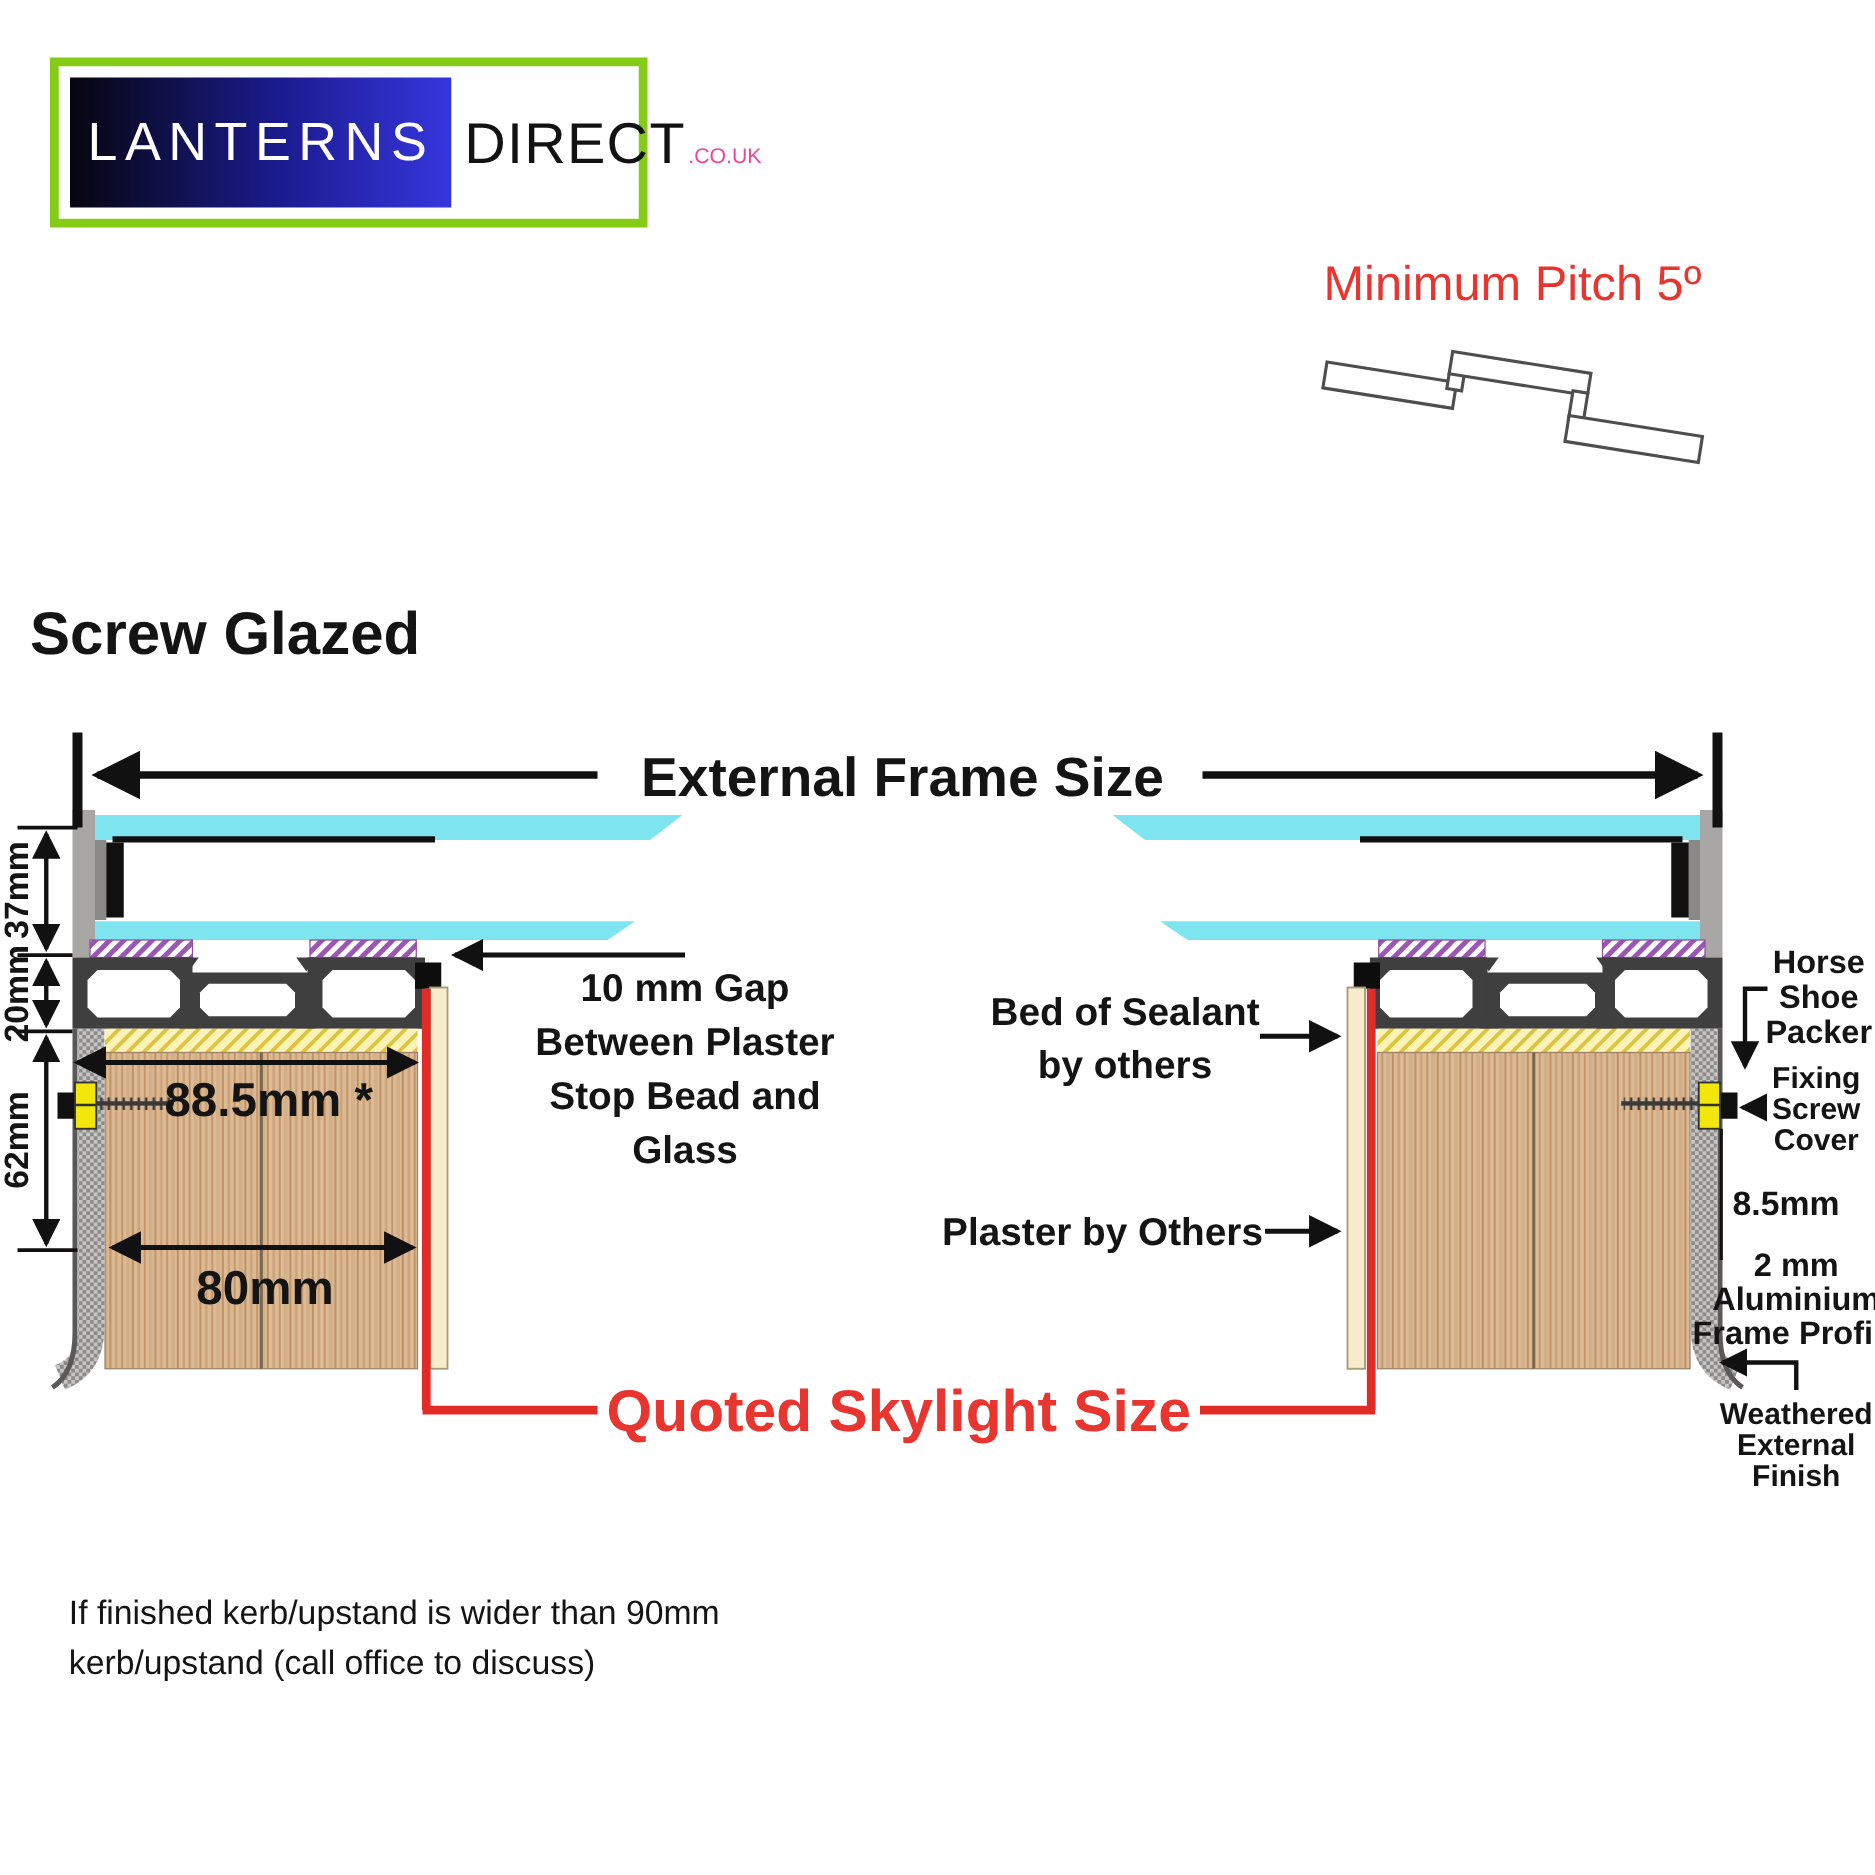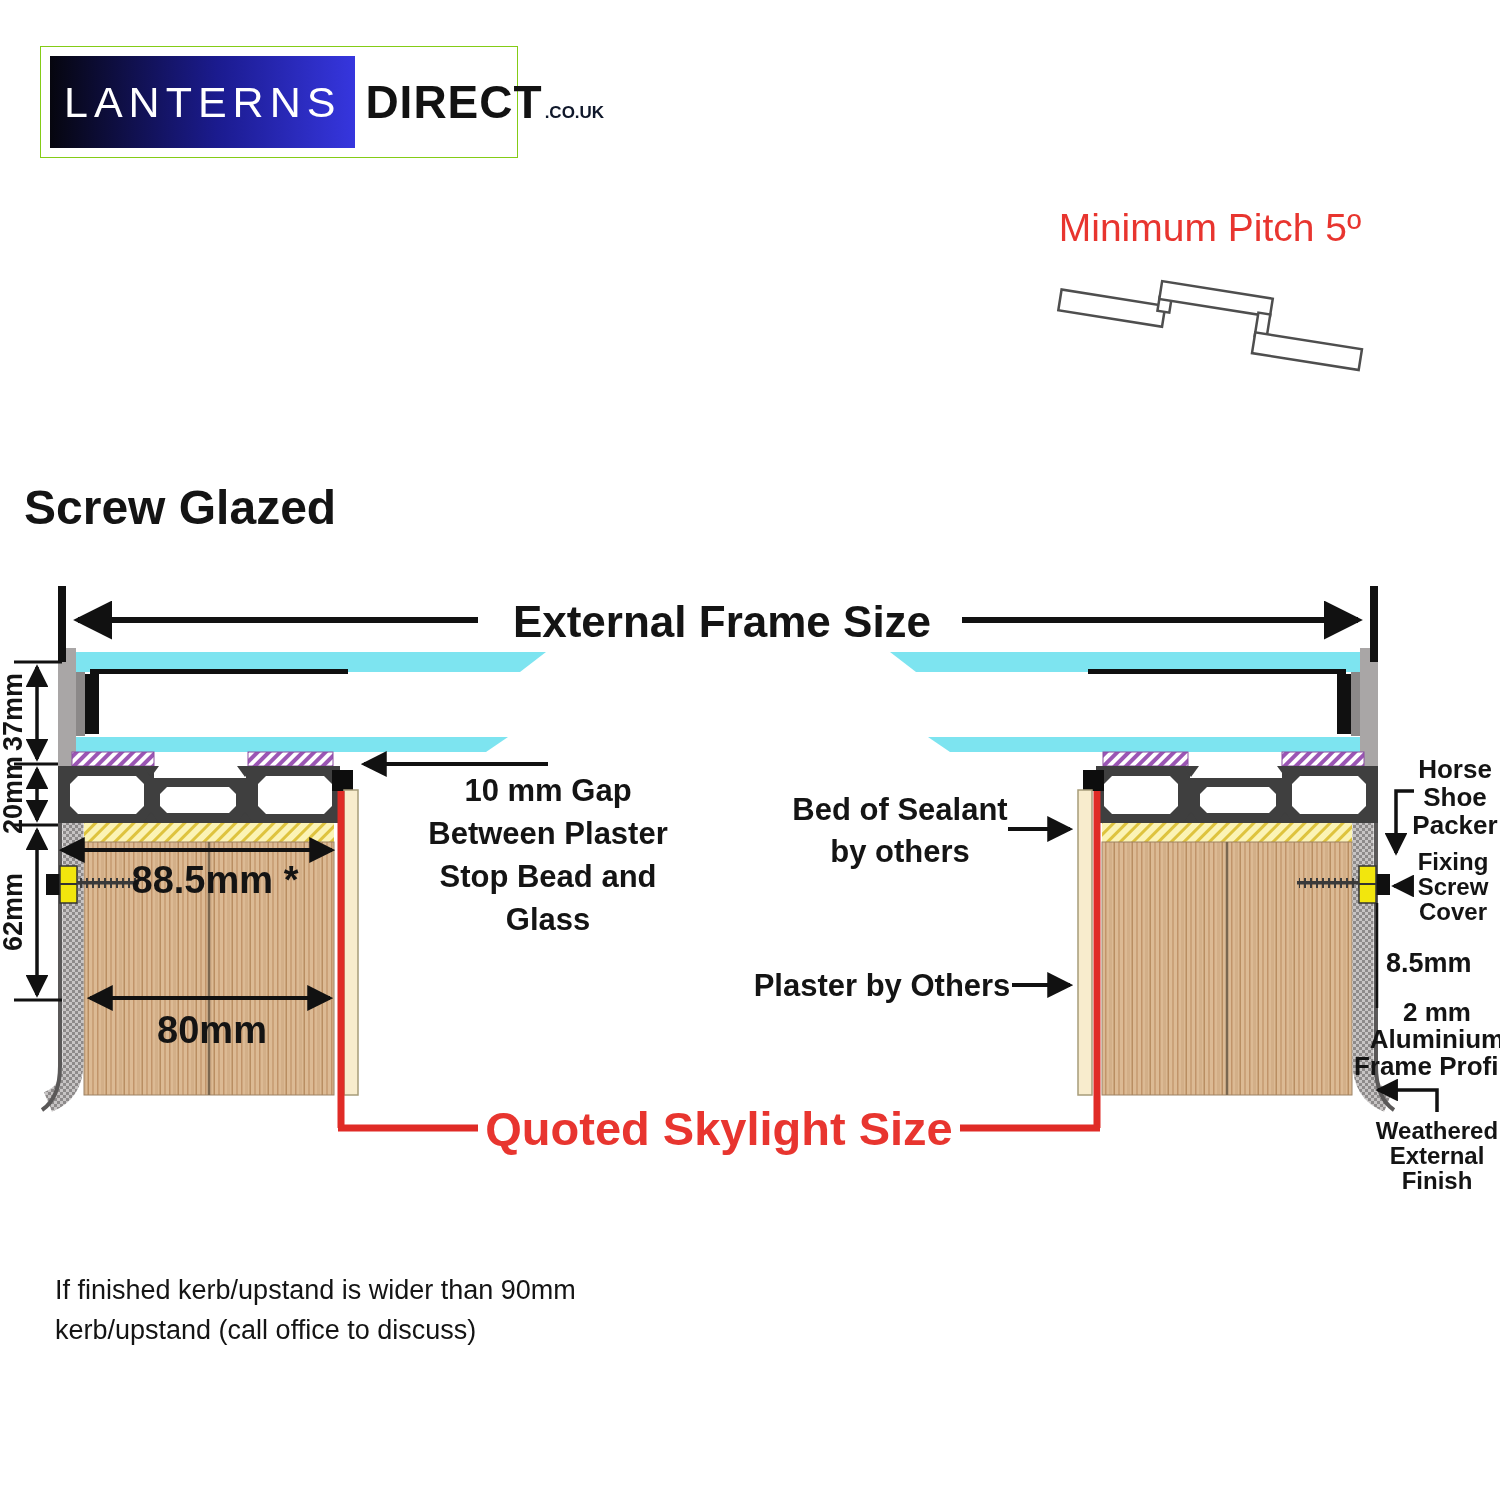--- a/index.html
+++ b/index.html
@@ -4,28 +4,28 @@
 <style>
   :root{
     --red:#e8352f;
     --ink:#141414;
   }
   html,body{margin:0;padding:0;background:#fff;}
   body{font-family:"Liberation Sans",sans-serif;color:var(--ink);}
   .canvas{position:relative;width:1500px;height:1500px;background:#ffffff;overflow:hidden;}
 
   
-  .logo{position:absolute;left:40px;top:46px;width:478px;height:112px;border:1px solid #84cc16;
+  .logo{position:absolute;left:40px;top:46px;width:478px;height:136px;border:7px solid #84cc16;
         background:#fff;display:flex;align-items:center;padding:9px;box-sizing:border-box;}
   .logo-badge{height:100%;display:flex;align-items:center;padding:0 14px;
         background:linear-gradient(90deg,#06060f 0%,#1b1b8f 55%,#3636de 100%);}
   .logo-badge span{color:#fff;font-size:43px;font-weight:400;letter-spacing:6px;}
   .logo-right{display:flex;align-items:baseline;margin-left:10px;}
-  .logo-direct{font-weight:700;font-size:46px;letter-spacing:1px;color:#121212;}
-  .logo-tld{font-size:17px;font-weight:700;color:#0f172a;margin-left:2px;}
+  .logo-direct{font-weight:400;font-size:46px;letter-spacing:1px;color:#121212;}
+  .logo-tld{font-size:17px;font-weight:400;color:#ec4899;margin-left:2px;}
 
   
   .pitch-label{position:absolute;left:1000px;top:206px;width:420px;text-align:center;
         color:var(--red);font-size:39px;font-weight:400;}
   .pitch-sketch{position:absolute;left:1030px;top:262px;}
   .section-title{position:absolute;left:24px;top:480px;font-size:48px;font-weight:800;}
 
   
   .footnote{position:absolute;left:55px;top:1270px;font-size:27px;font-weight:400;line-height:40px;}
 

